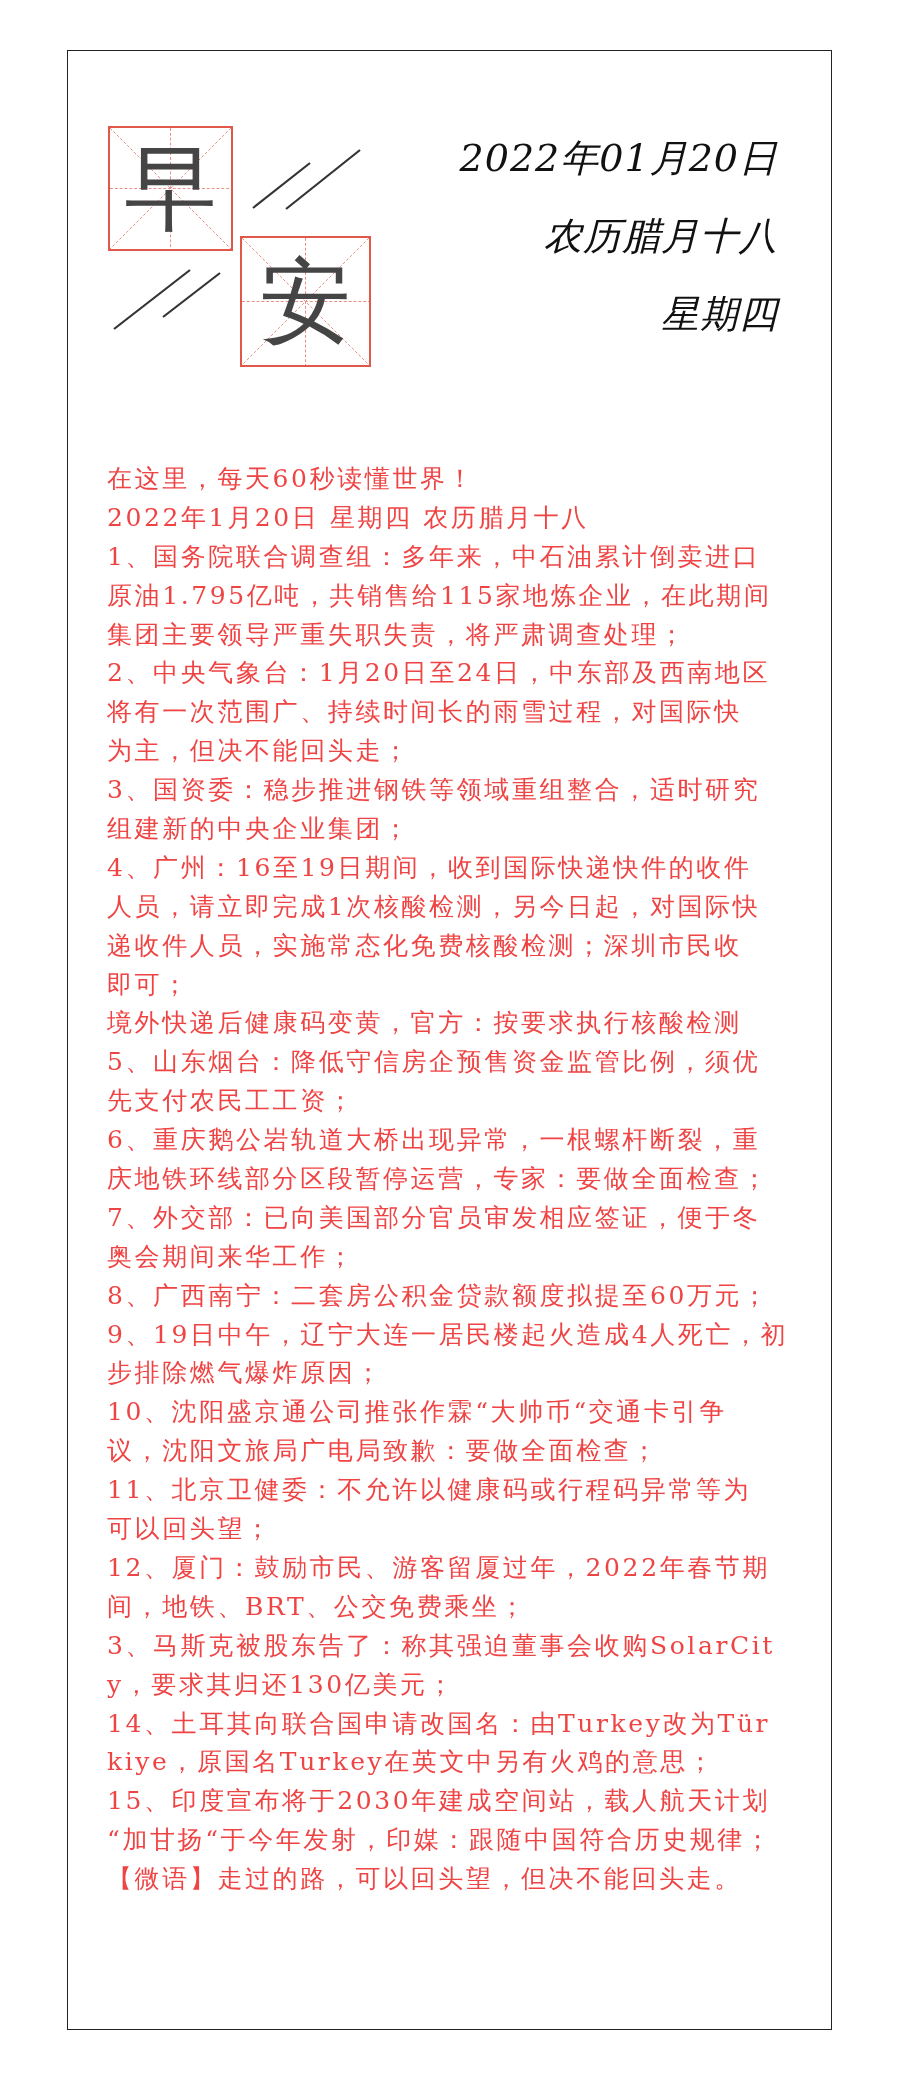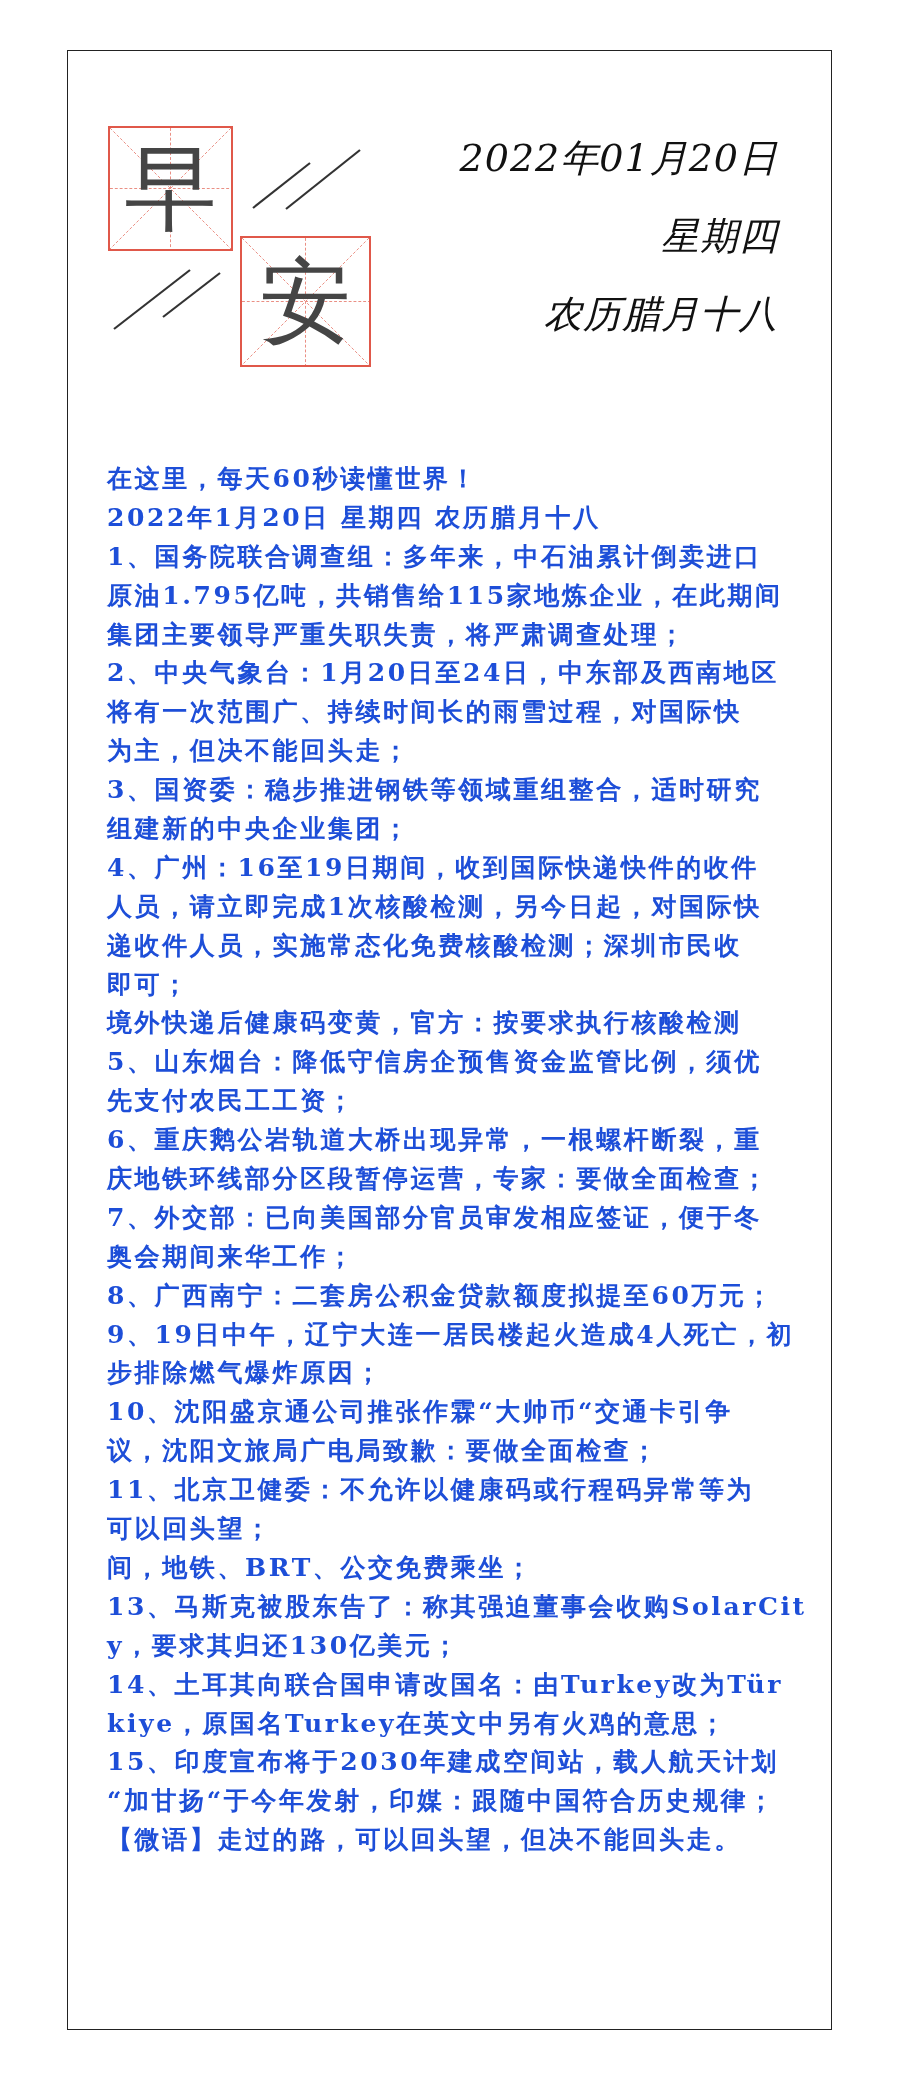--- a/index.html
+++ b/index.html
@@ -11,21 +11,21 @@
   .grid-box svg.guides { position: absolute; left: 0; top: 0; width: 100%; height: 100%; }
   .grid-box .char { position: absolute; left: 0; top: 0; width: 100%; height: 100%;
                     display: flex; align-items: center; justify-content: center;
                     font-family: "DejaVu Sans", sans-serif; font-size: 92px; color: #454545; line-height: 1; }
   .slashes { position: absolute; left: 0; top: 0; width: 900px; height: 400px; pointer-events: none; }
   .date-block { position: absolute; right: 122px; top: 132px; text-align: right; }
   .date-line { font-family: "DejaVu Serif", serif; font-style: italic; font-size: 38px;
                color: #111; height: 78px; line-height: 52px; letter-spacing: 1px; }
   .body-text { position: absolute; left: 107px; top: 460px; width: 700px;
                font-family: "DejaVu Serif", serif; font-size: 25px; line-height: 38.9px;
-               color: #1d4ed8; letter-spacing: 2.6px; font-weight: bold; }
+               color: #ef4444; letter-spacing: 2.6px; }
   .body-text .line { white-space: nowrap; height: 38.9px; }
 </style>
 </head>
 <body>
 
 <div class="frame"></div>
 
 <div class="grid-box" style="left:108px; top:126px; width:125px; height:125px;">
   <svg class="guides" viewBox="0 0 125 125" preserveAspectRatio="none">
     <line x1="0" y1="0" x2="125" y2="125" stroke="#e98b80" stroke-width="1" stroke-dasharray="3,2"></line>
@@ -48,22 +48,22 @@
 
 <svg class="slashes" viewBox="0 0 900 400">
   <line x1="253" y1="208" x2="310" y2="163" stroke="#333" stroke-width="2.2"></line>
   <line x1="286" y1="209" x2="360" y2="150" stroke="#333" stroke-width="2.2"></line>
   <line x1="114" y1="329" x2="190" y2="270" stroke="#333" stroke-width="2.2"></line>
   <line x1="163" y1="317" x2="220" y2="273" stroke="#333" stroke-width="2.2"></line>
 </svg>
 
 <div class="date-block">
   <div class="date-line">2022年01月20日</div>
+  <div class="date-line">农历腊月十八</div>
   <div class="date-line">星期四</div>
-  <div class="date-line">农历腊月十八</div>
 </div>
 
 <div class="body-text" id="news-body">
     <div class="line">在这里，每天60秒读懂世界！</div>
     <div class="line">2022年1月20日 星期四 农历腊月十八</div>
     <div class="line">1、国务院联合调查组：多年来，中石油累计倒卖进口</div>
     <div class="line">原油1.795亿吨，共销售给115家地炼企业，在此期间</div>
     <div class="line">集团主要领导严重失职失责，将严肃调查处理；</div>
     <div class="line">2、中央气象台：1月20日至24日，中东部及西南地区</div>
     <div class="line">将有一次范围广、持续时间长的雨雪过程，对国际快</div>
@@ -81,21 +81,22 @@
     <div class="line">庆地铁环线部分区段暂停运营，专家：要做全面检查；</div>
     <div class="line">7、外交部：已向美国部分官员审发相应签证，便于冬</div>
     <div class="line">奥会期间来华工作；</div>
     <div class="line">8、广西南宁：二套房公积金贷款额度拟提至60万元；</div>
     <div class="line">9、19日中午，辽宁大连一居民楼起火造成4人死亡，初</div>
     <div class="line">步排除燃气爆炸原因；</div>
     <div class="line">10、沈阳盛京通公司推张作霖“大帅币“交通卡引争</div>
     <div class="line">议，沈阳文旅局广电局致歉：要做全面检查；</div>
     <div class="line">11、北京卫健委：不允许以健康码或行程码异常等为</div>
     <div class="line">可以回头望；</div>
+    <div class="line">12、厦门：鼓励市民、游客留厦过年，2022年春节期</div>
     <div class="line">间，地铁、BRT、公交免费乘坐；</div>
-    <div class="line">13、马斯克被股东告了：称其强迫董事会收购SolarCit</div>
+    <div class="line">3、马斯克被股东告了：称其强迫董事会收购SolarCit</div>
     <div class="line">y，要求其归还130亿美元；</div>
     <div class="line">14、土耳其向联合国申请改国名：由Turkey改为Tür</div>
     <div class="line">kiye，原国名Turkey在英文中另有火鸡的意思；</div>
     <div class="line">15、印度宣布将于2030年建成空间站，载人航天计划</div>
     <div class="line">“加甘扬“于今年发射，印媒：跟随中国符合历史规律；</div>
     <div class="line">【微语】走过的路，可以回头望，但决不能回头走。</div>
   </div>
 
 </body></html>

